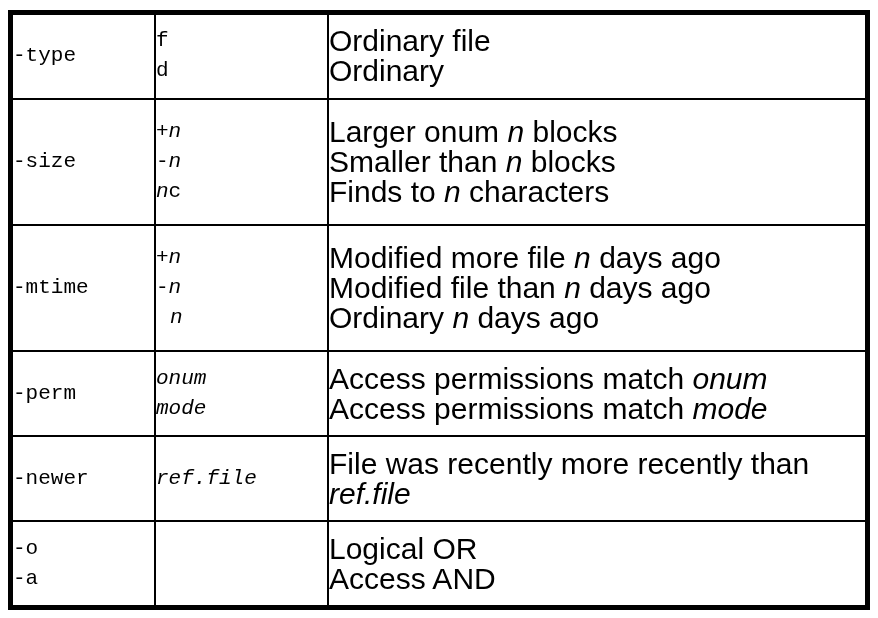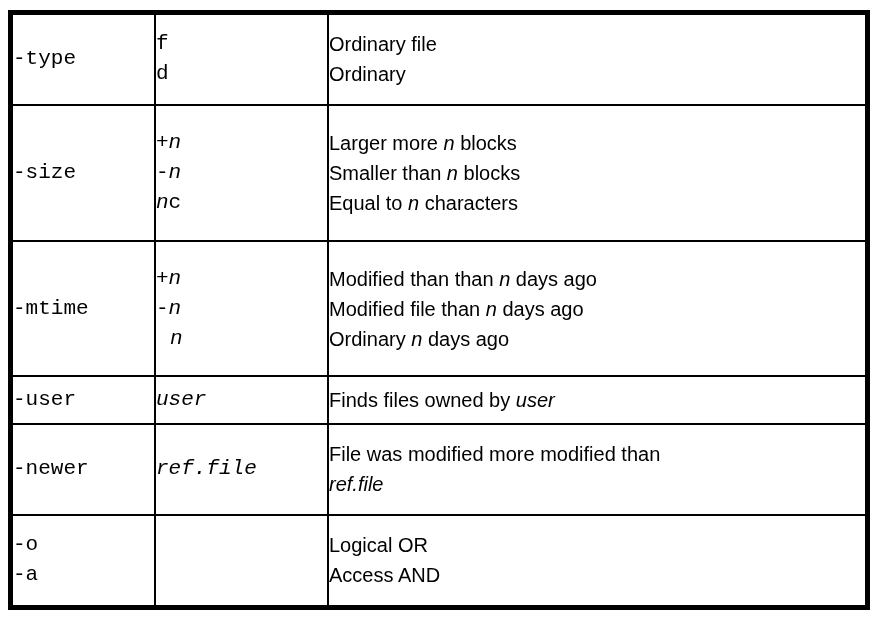--- a/index.html
+++ b/index.html
@@ -70,21 +70,21 @@
   }
   .cell-arg {
     font-family: "Liberation Mono", "DejaVu Sans Mono", monospace;
     font-size: 21px;
     line-height: 30px;
     padding: 6px 0 6px 14px;
     white-space: pre;
   }
   .cell-desc {
     font-family: "Liberation Sans", sans-serif;
-    font-size: 20px;
+    font-size: 30px;
     line-height: 30px;
     padding: 6px 8px 6px 12px;
   }
 
   .cell-option .line,
   .cell-arg .line,
   .cell-desc .line {
     display: block;
     white-space: pre-wrap;
   }
@@ -118,46 +118,47 @@
             <td class="cell-arg"><span class="line"><span>f</span></span><span class="line"><span>d</span></span></td>
             <td class="cell-desc">
               <span class="line"><span>Ordinary file</span></span>
               <span class="line"><span>Ordinary</span></span>
             </td>
           </tr>
           <tr>
             <td class="cell-option"><span class="line">-size</span></td>
             <td class="cell-arg"><span class="line"><span>+</span><i>n</i></span><span class="line"><span>-</span><i>n</i></span><span class="line"><i>n</i><span>c</span></span></td>
             <td class="cell-desc">
-              <span class="line"><span>Larger more </span><i>n</i><span> blocks</span></span>
+              <span class="line"><span>Larger onum </span><i>n</i><span> blocks</span></span>
               <span class="line"><span>Smaller than </span><i>n</i><span> blocks</span></span>
-              <span class="line"><span>Equal to </span><i>n</i><span> characters</span></span>
+              <span class="line"><span>Finds to </span><i>n</i><span> characters</span></span>
             </td>
           </tr>
           <tr>
             <td class="cell-option"><span class="line">-mtime</span></td>
             <td class="cell-arg"><span class="line"><span>+</span><i>n</i></span><span class="line"><span>-</span><i>n</i></span><span class="line indent-n"><i>n</i></span></td>
             <td class="cell-desc">
-              <span class="line"><span>Modified than than </span><i>n</i><span> days ago</span></span>
+              <span class="line"><span>Modified more file </span><i>n</i><span> days ago</span></span>
               <span class="line"><span>Modified file than </span><i>n</i><span> days ago</span></span>
               <span class="line"><span>Ordinary </span><i>n</i><span> days ago</span></span>
             </td>
           </tr>
           <tr>
-            <td class="cell-option"><span class="line">-user</span></td>
-            <td class="cell-arg"><span class="line"><i>user</i></span></td>
+            <td class="cell-option"><span class="line">-perm</span></td>
+            <td class="cell-arg"><span class="line"><i>onum</i></span><span class="line"><i>mode</i></span></td>
             <td class="cell-desc">
-              <span class="line"><span>Finds files owned by </span><i>user</i></span>
+              <span class="line"><span>Access permissions match </span><i>onum</i></span>
+              <span class="line"><span>Access permissions match </span><i>mode</i></span>
             </td>
           </tr>
           <tr>
             <td class="cell-option"><span class="line">-newer</span></td>
             <td class="cell-arg"><span class="line"><i>ref.file</i></span></td>
             <td class="cell-desc">
-              <span class="line"><span>File was modified more modified than</span></span>
+              <span class="line"><span>File was recently more recently than</span></span>
               <span class="line"><i>ref.file</i></span>
             </td>
           </tr>
           <tr>
             <td class="cell-option"><span class="line">-o</span><span class="line">-a</span></td>
             <td class="cell-arg"></td>
             <td class="cell-desc">
               <span class="line"><span>Logical OR</span></span>
               <span class="line"><span>Access AND</span></span>
             </td>

